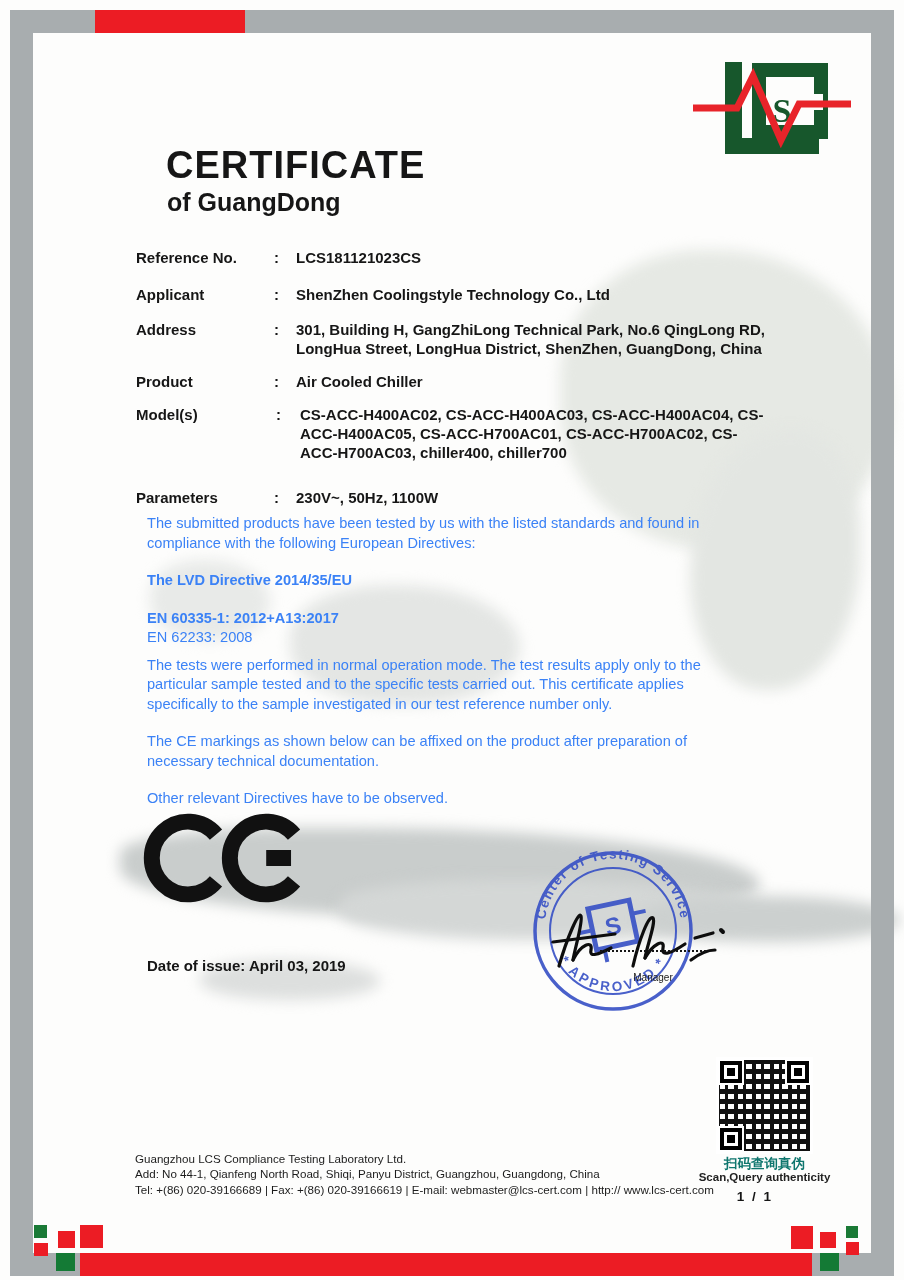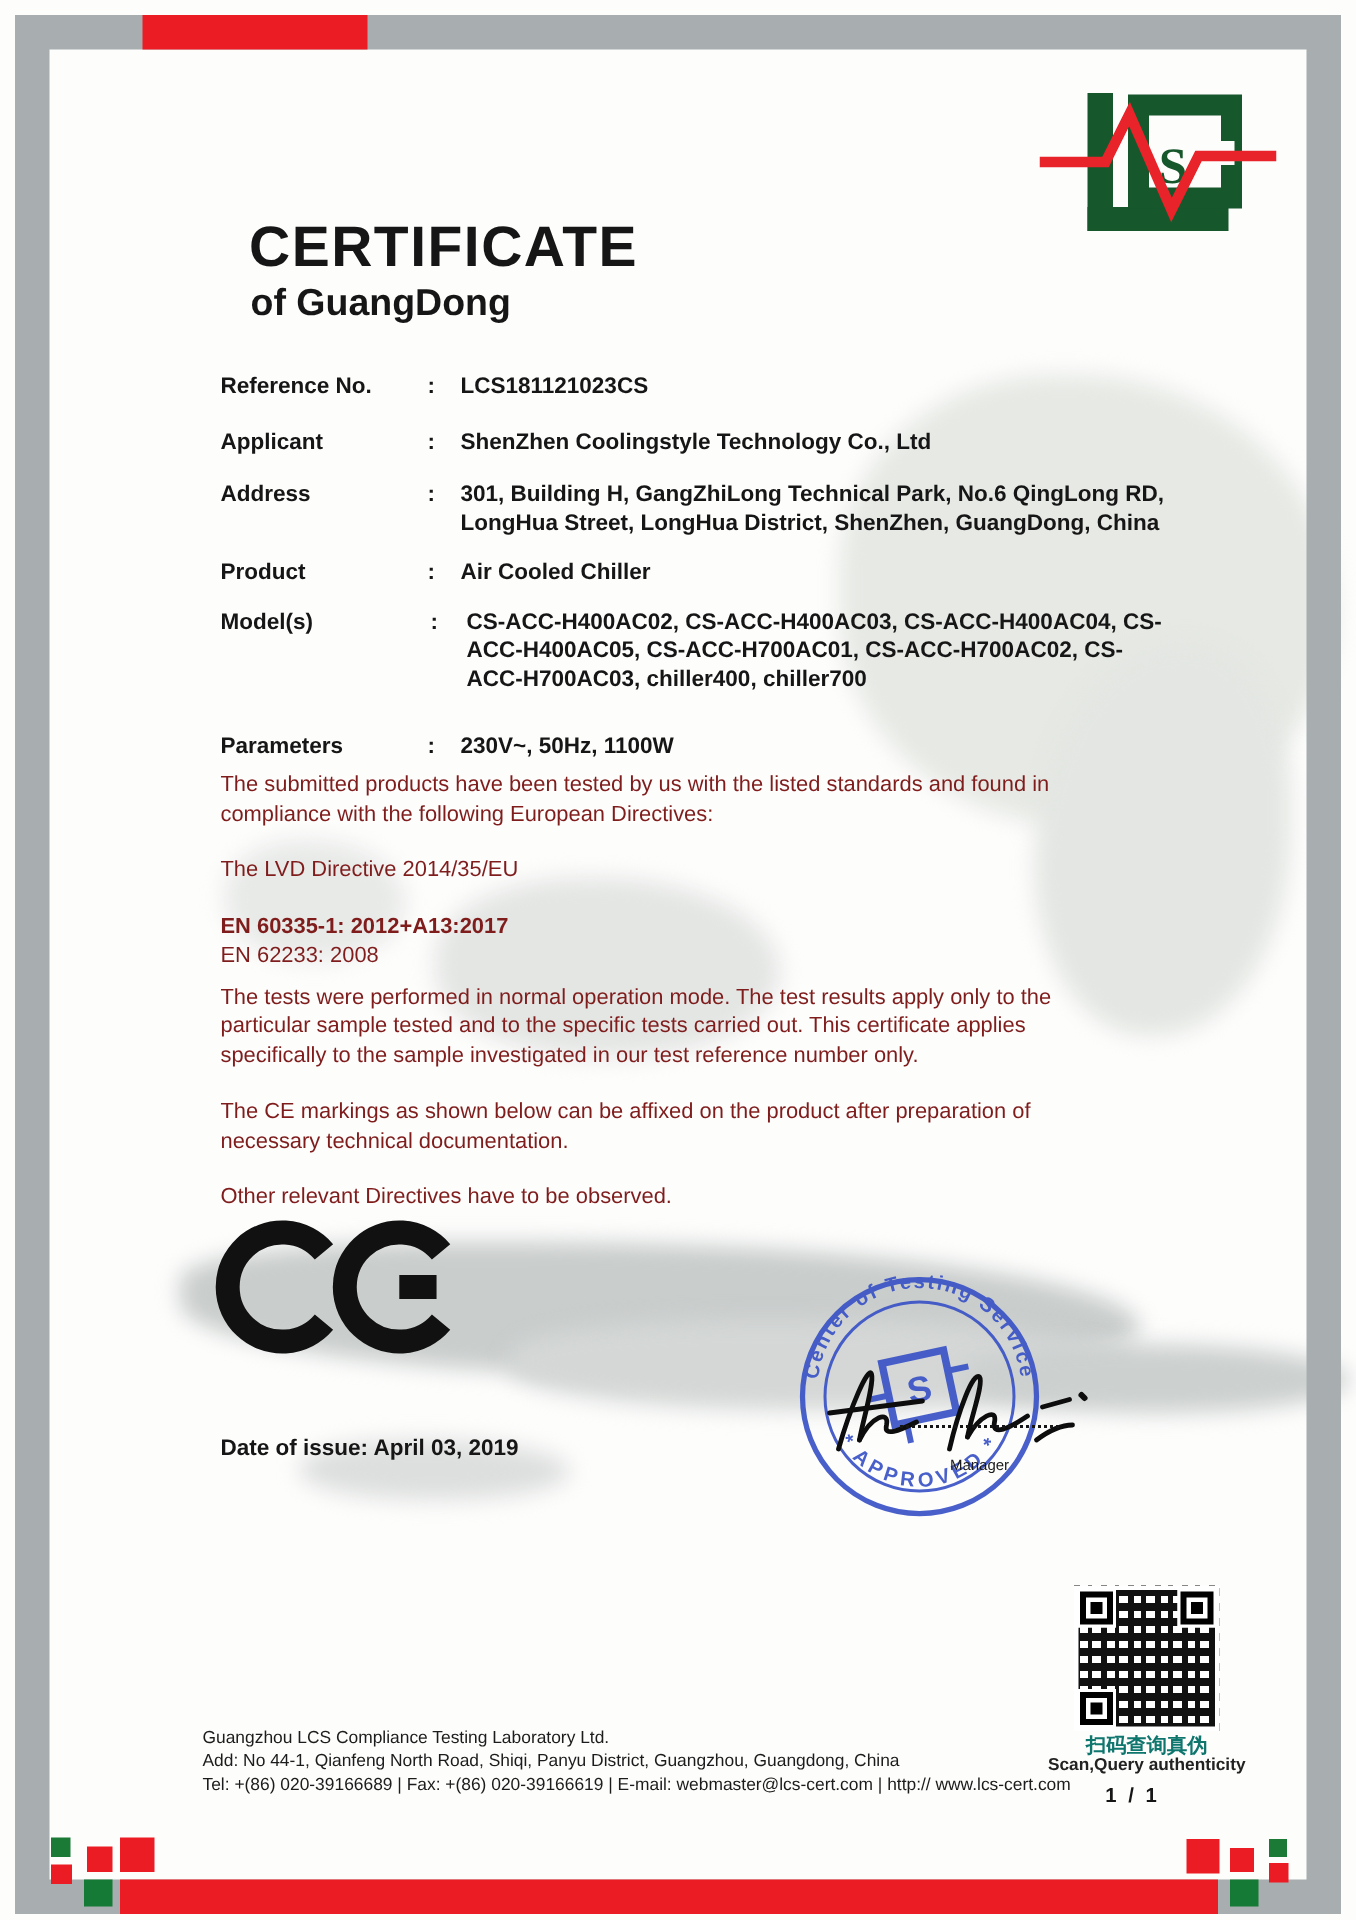--- a/index.html
+++ b/index.html
@@ -27,34 +27,34 @@
   .seg{position:absolute;}
   .seg-top-red{left:95px;top:10px;width:150px;height:23px;background:#ec1c24;}
   .seg-bottom-red{left:80px;top:1253px;width:732px;height:23px;background:#ec1c24;}
   .sq{position:absolute;}
   
   .logo{position:absolute;left:693px;top:58px;width:158px;height:104px;}
   
   .title1{position:absolute;left:166px;top:144px;font-size:38px;font-weight:700;letter-spacing:1px;color:#161616;}
   .title2{position:absolute;left:167px;top:188px;font-size:25px;font-weight:700;color:#161616;}
   
-  .fields{position:absolute;left:147px;top:248px;width:636px;}
+  .fields{position:absolute;left:136px;top:248px;width:636px;}
   .frow{display:flex;align-items:flex-start;font-size:15px;line-height:19px;font-weight:700;color:#161616;}
   .frow .lab{width:138px;flex:none;}
   .frow .col{width:22px;flex:none;text-align:left;}
   .frow .val{flex:1;max-width:472px;}
   .frow.m1{margin-bottom:18px;}
   .frow.m2{margin-bottom:16px;}
   .frow.m3{margin-bottom:14px;margin-top:12px;}
   .frow.m4{margin-bottom:14px;}
   .frow.m5{margin-bottom:26px;justify-content:space-between;}
   
-  .bodytxt{position:absolute;left:147px;top:514px;width:592px;font-size:14.6px;line-height:19.5px;color:#7f1d1d;}
+  .bodytxt{position:absolute;left:147px;top:514px;width:592px;font-size:14.6px;line-height:19.5px;color:#3b82f6;}
   .bodytxt p{margin:0 0 18px 0;}
-  .bodytxt .bold{font-weight:400;}
+  .bodytxt .bold{font-weight:700;}
   .bodytxt .std{font-weight:700;margin-bottom:0;}
   .bodytxt .std2{font-weight:400;margin-bottom:8px;}
   
   .ce{position:absolute;left:142px;top:806px;width:165px;height:104px;}
   
   .dateline{position:absolute;left:147px;top:957px;font-size:15px;font-weight:700;color:#161616;}
   
   .stamp{position:absolute;left:530px;top:848px;width:166px;height:166px;opacity:.92;}
   .signature{position:absolute;left:545px;top:900px;width:185px;height:80px;}
   .sigline{position:absolute;left:600px;top:950px;width:106px;border-bottom:2.5px dotted #151515;}

